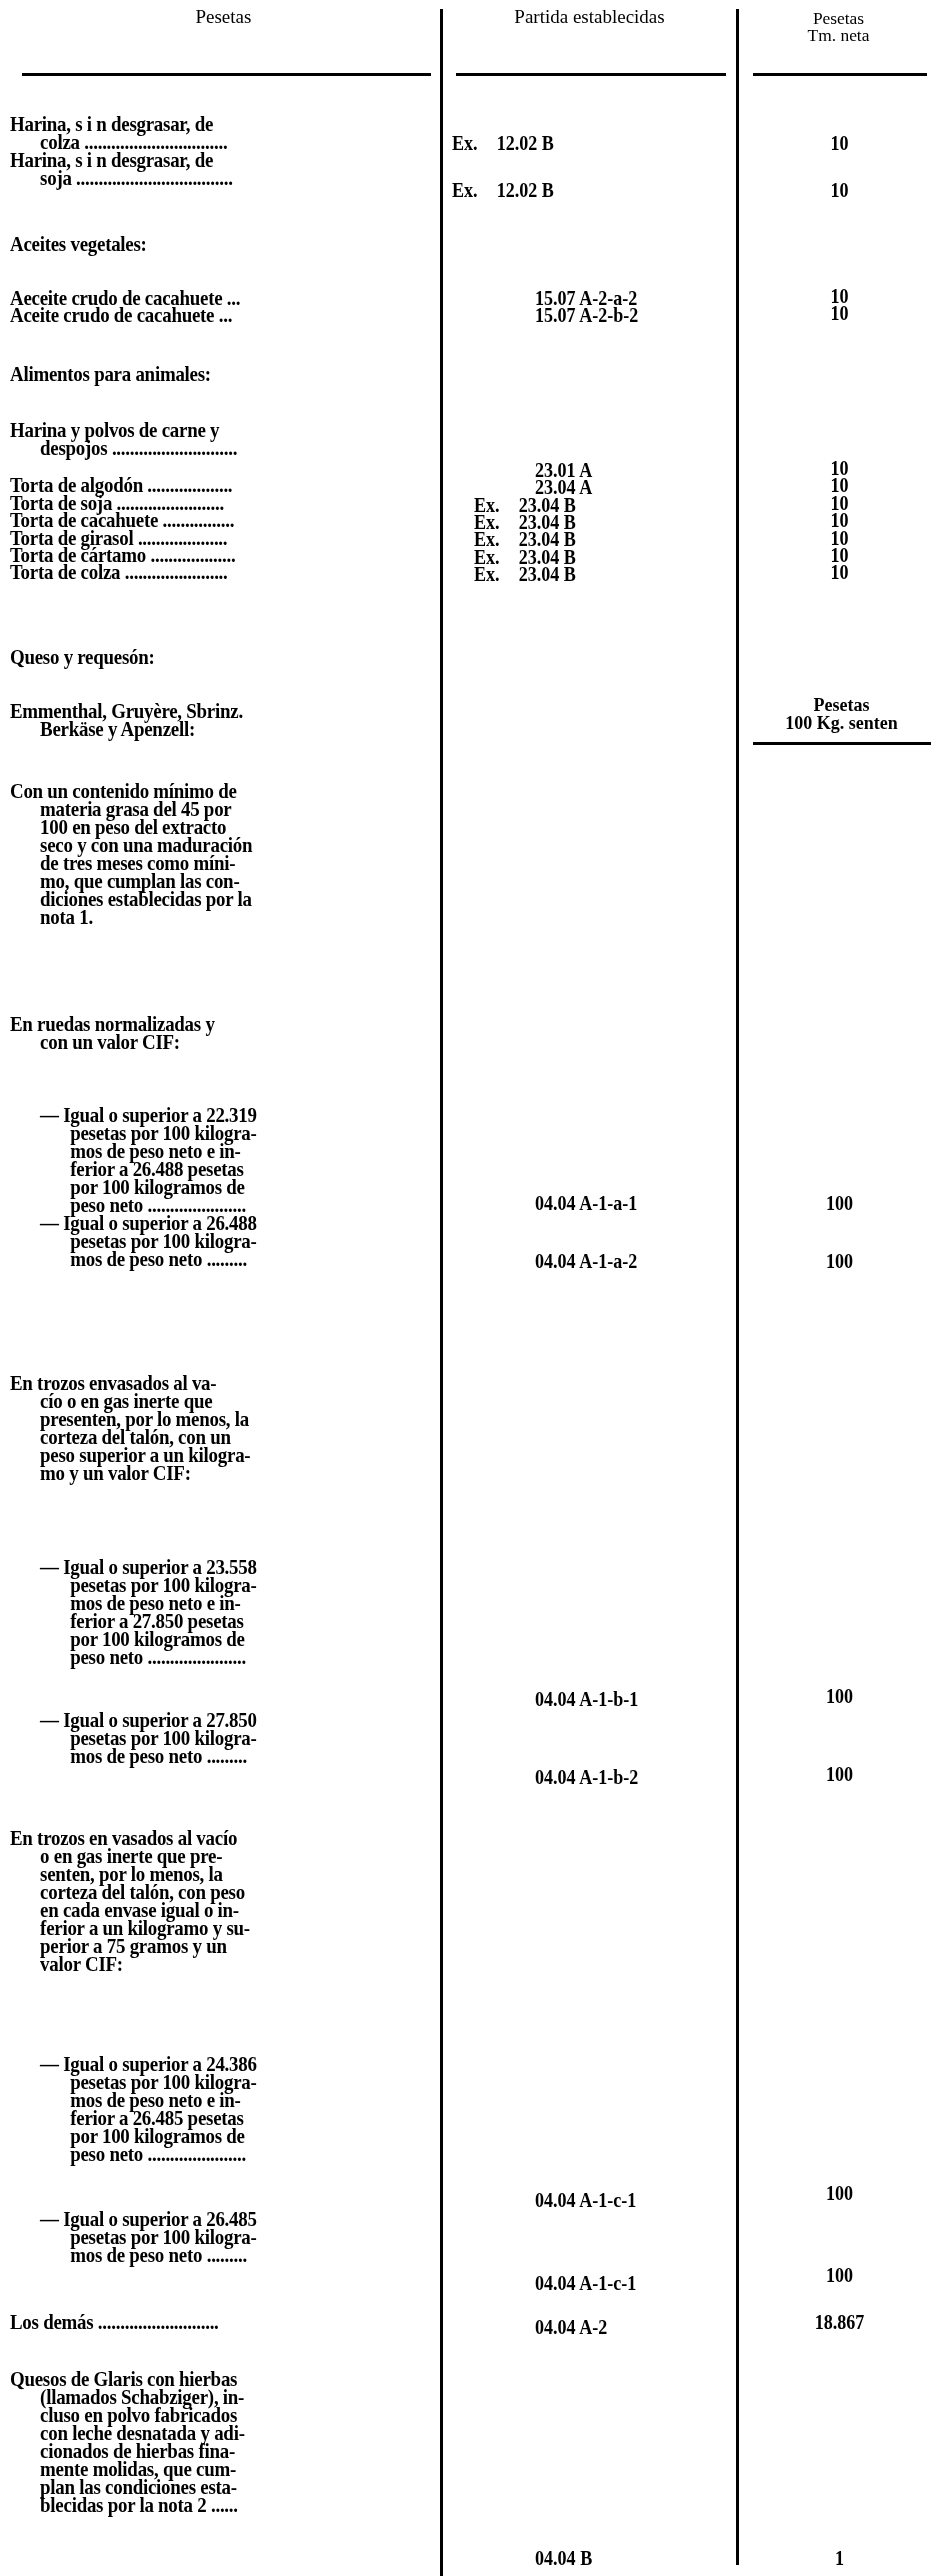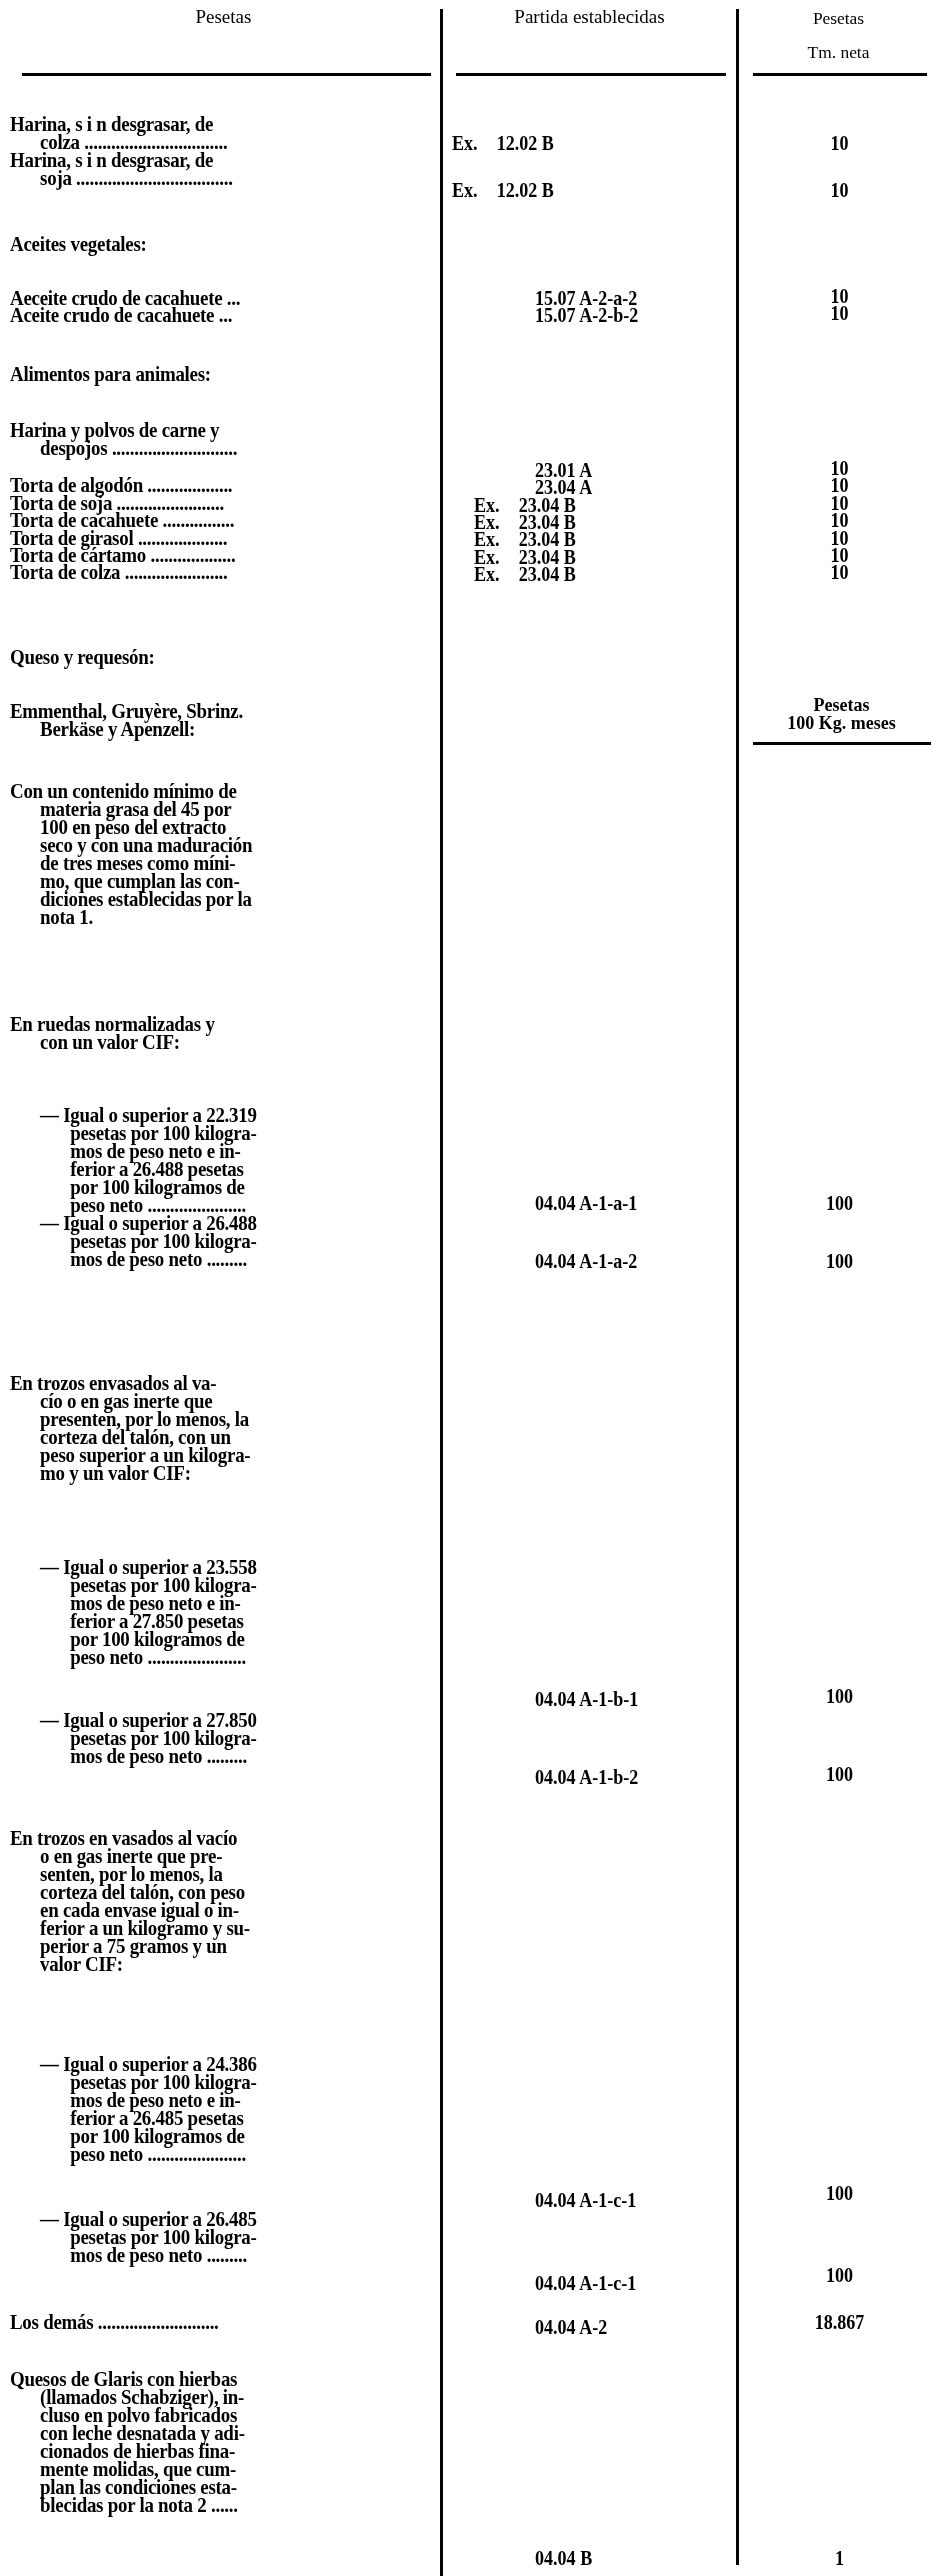--- a/index.html
+++ b/index.html
@@ -23,21 +23,21 @@
 </style>
 </head>
 <body>
 
 <div class="vline" style="left:440px;height:2567px;"></div>
 <div class="vline" style="left:736px;height:2556px;"></div>
 
 <div class="hdr" style="left:10.4px;width:426px;top:7px;">Pesetas</div>
 <div class="hdr" style="left:448px;width:283px;top:7px;">Partida establecidas</div>
 <div class="hdr" style="left:743px;width:191px;top:8.7px;font-size:17.4px;">Pesetas</div>
-<div class="hdr" style="left:743px;width:191px;top:26px;font-size:17.4px;margin-top:17px;">Tm. neta</div>
+<div class="hdr" style="left:743px;width:191px;top:26px;font-size:17.4px;">Tm. neta</div>
 <div class="hrule" style="left:22px;width:409px;top:73px;"></div>
 <div class="hrule" style="left:456px;width:270px;top:73px;"></div>
 <div class="hrule" style="left:753px;width:174px;top:73px;"></div>
 
 <div class="blk" style="top:115px;">
   <span class="l">Harina, s i n desgrasar, de</span>
   <span class="l in">colza ................................</span>
 </div>
 <div class="code" style="top:134px;"><span class="ex">Ex.</span><span>12.02 B</span></div>
 <div class="val" style="top:134px;">10</div>
@@ -115,21 +115,21 @@
 <div class="blk" style="top:648px;">
     <span class="l">Queso y requesón:</span>
   </div>
 
 <div class="blk" style="top:702px;">
   <span class="l">Emmenthal, Gruyère, Sbrinz.</span>
   <span class="l in">Berkäse y Apenzell:</span>
 </div>
 <div class="subhdr" style="top:696px;">
   <div>Pesetas</div>
-  <div>100 Kg. meses</div>
+  <div>100 Kg. senten</div>
 </div>
 <div class="hrule" style="left:753px;width:178px;top:742px;"></div>
 
 <div class="blk" style="top:782px;">
   <span class="l">Con un contenido mínimo de</span>
   <span class="l in">materia grasa del 45 por</span>
   <span class="l in">100 en peso del extracto</span>
   <span class="l in">seco y con una maduración</span>
   <span class="l in">de tres meses como míni-</span>
   <span class="l in">mo, que cumplan las con-</span>

